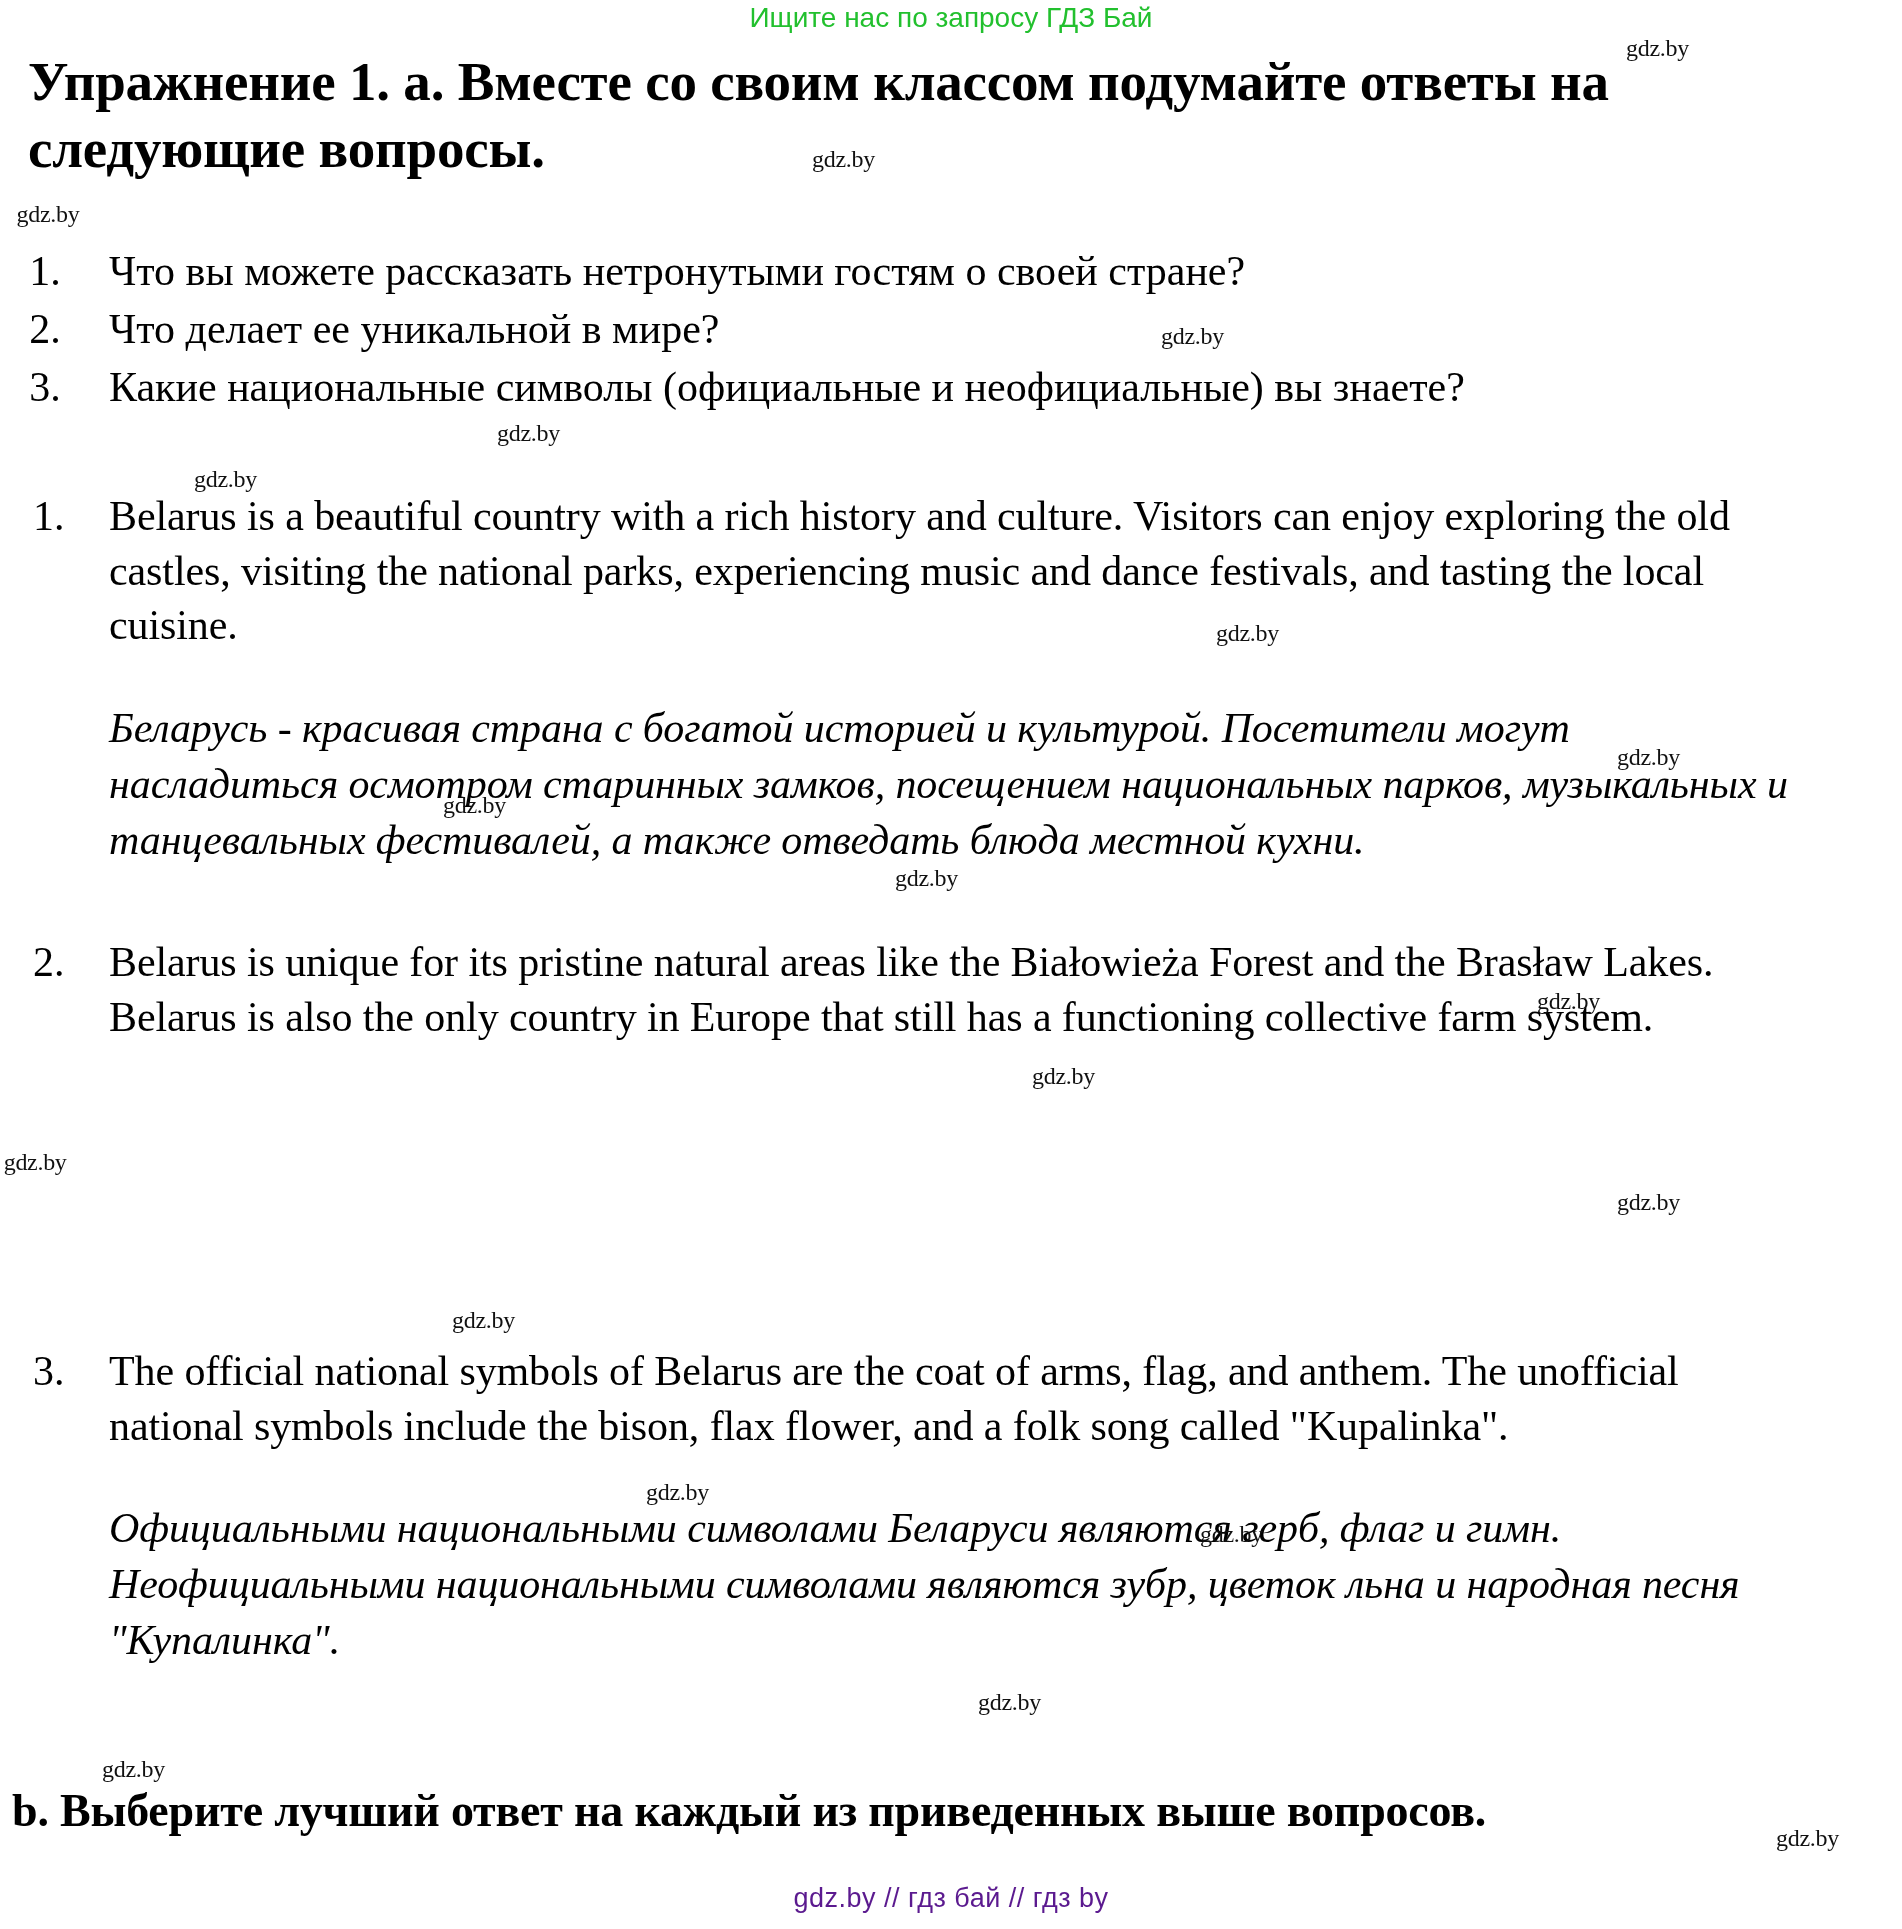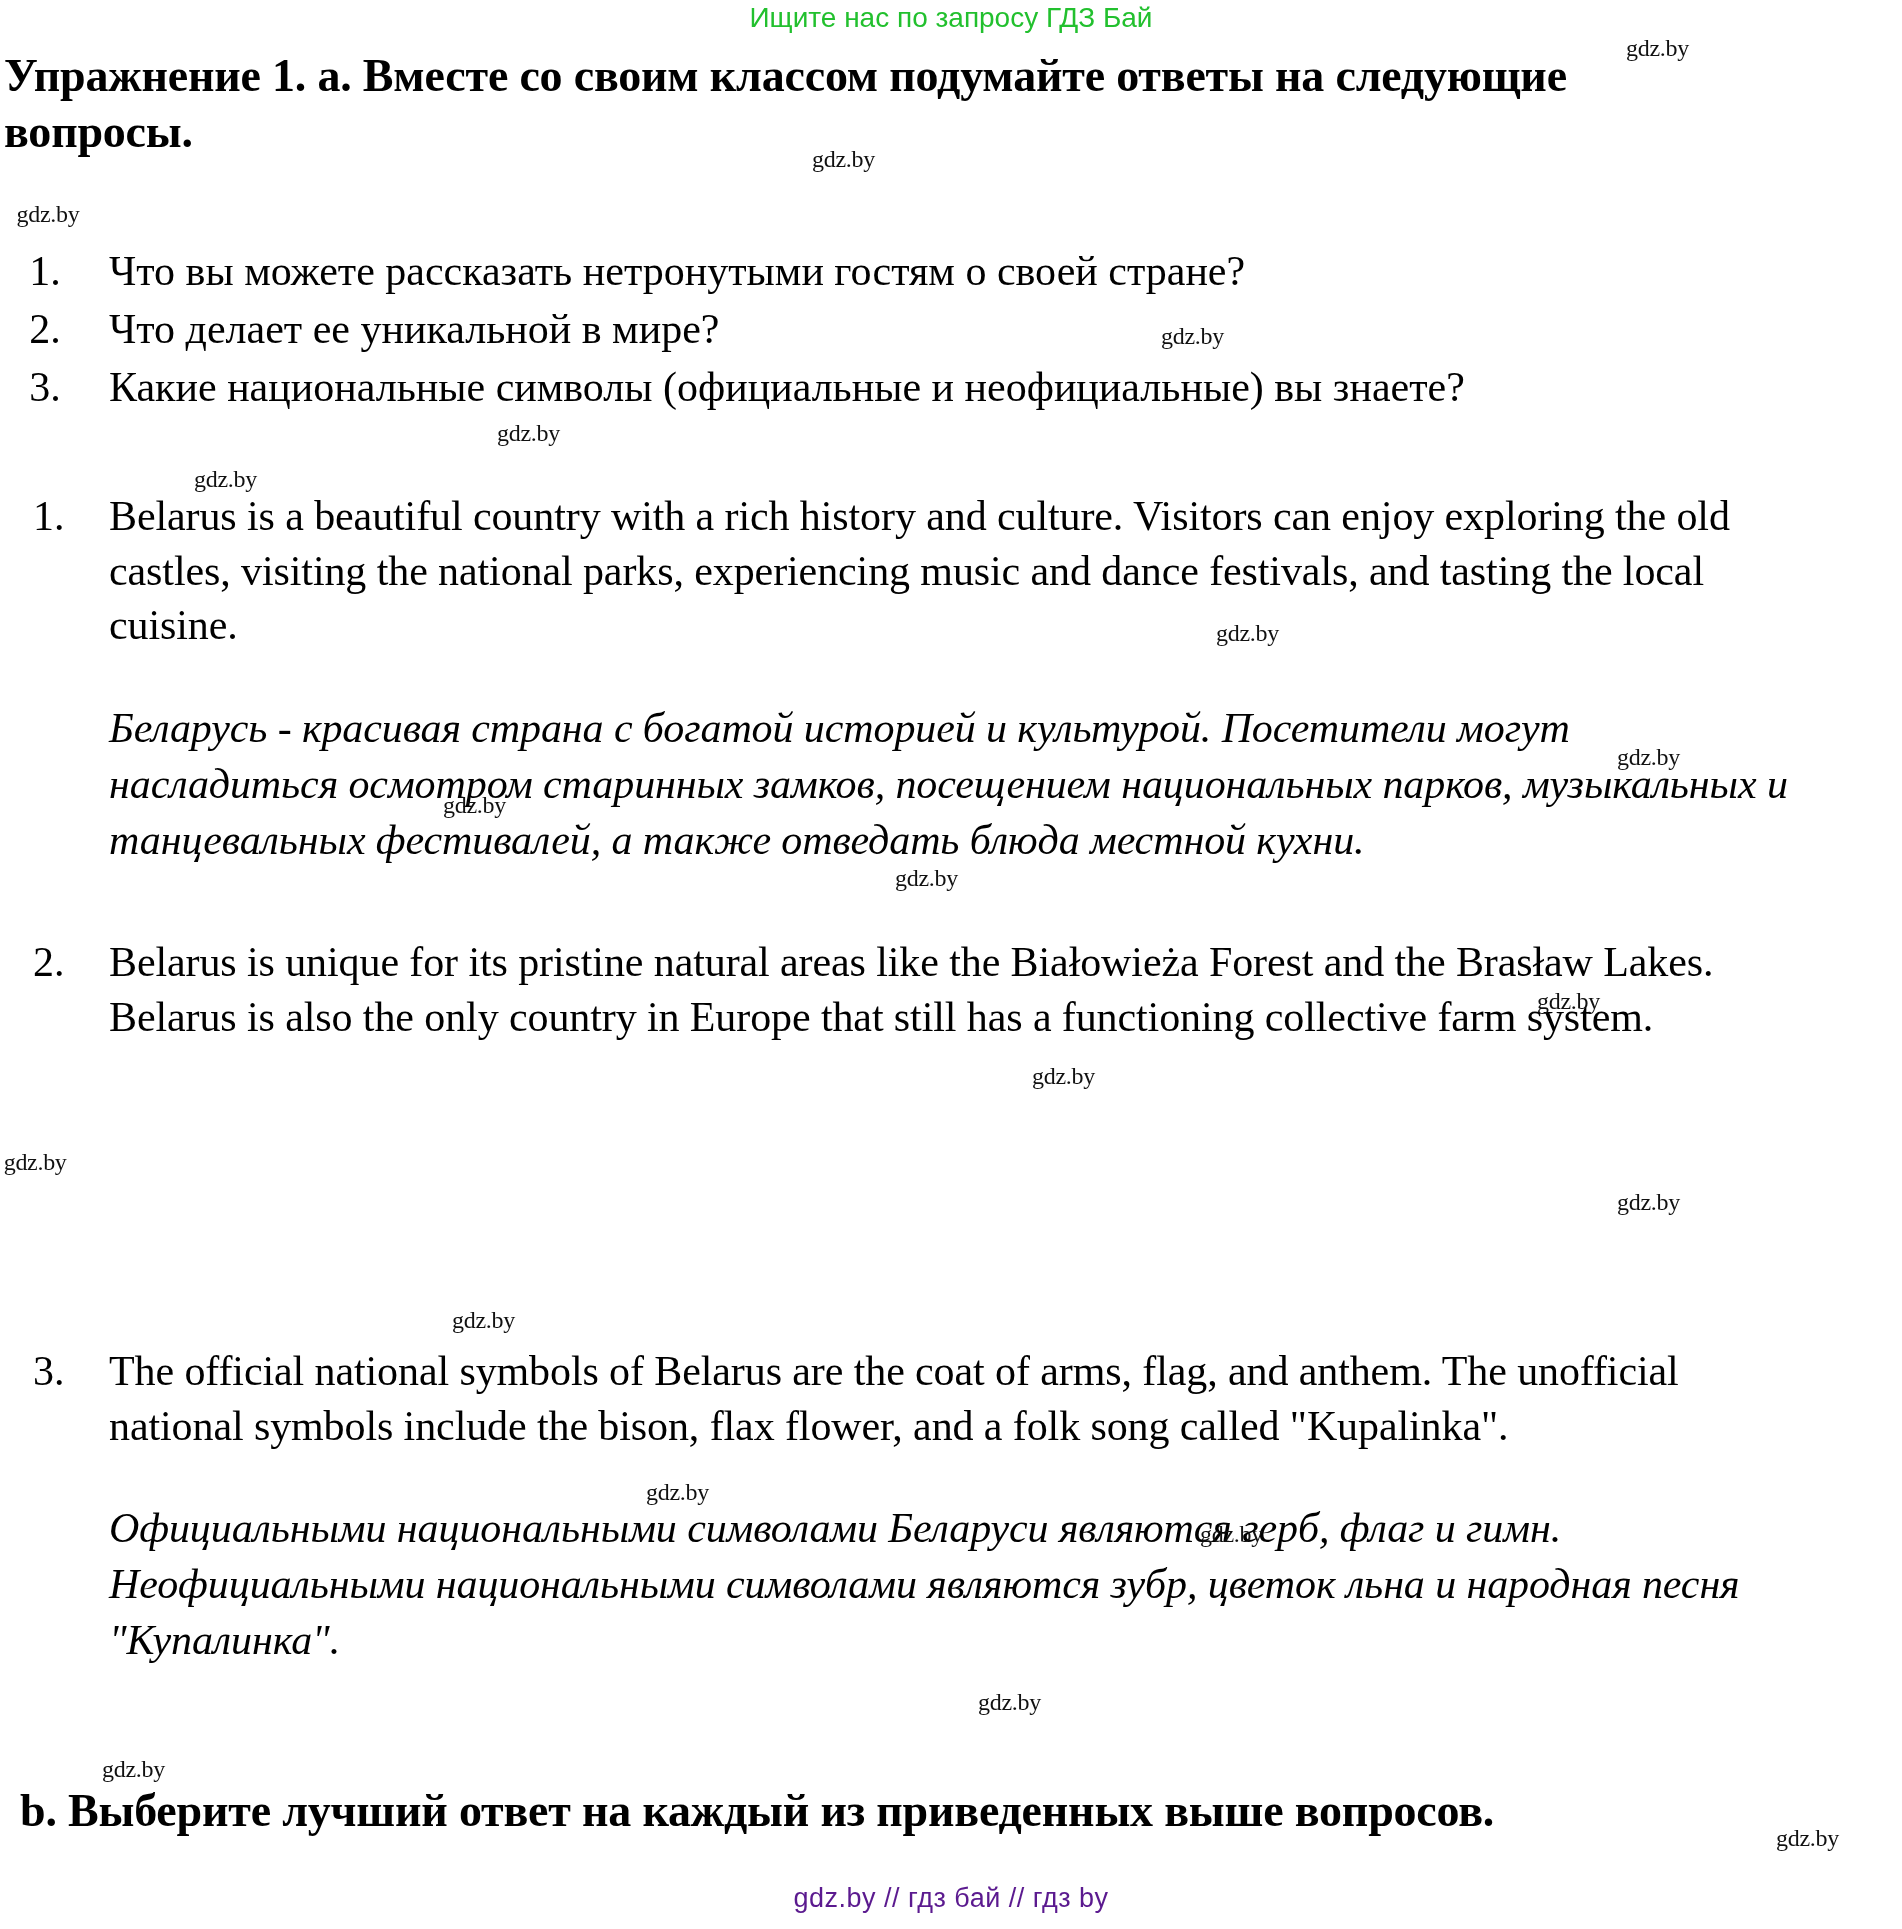--- a/index.html
+++ b/index.html
@@ -50,23 +50,23 @@
   .content {
     position: absolute;
     top: 0;
     left: 0;
     width: 1902px;
     z-index: 3;
   }
 
   .heading {
     position: absolute;
-    left: 4px;
+    left: 28px;
     width: 1587px;
-    font-size: 46px;
+    font-size: 55px;
     font-weight: bold;
     line-height: 1.22;
     letter-spacing: -0.2px;
   }
   #heading-a { top: 48px; }
 
   .q-list {
     position: absolute;
     left: 20px;
     top: 247px;
@@ -130,21 +130,21 @@
   #ans2 { top: 935px; width: 1837px; }
   #ans2 .ans-en { max-width: 1717px; }
   #ans2 .ans-ru { max-width: 1698px; }
 
   #ans3 { top: 1344px; width: 1837px; }
   #ans3 .ans-en { max-width: 1689px; }
   #ans3 .ans-ru { max-width: 1698px; }
 
   #heading-b {
     top: 1783px;
-    left: 20px;
+    left: 12px;
     width: 1837px;
     font-size: 46px;
     font-weight: bold;
   }
 
   .footer {
     position: absolute;
     top: 1883px;
     left: 0;
     width: 100%;

